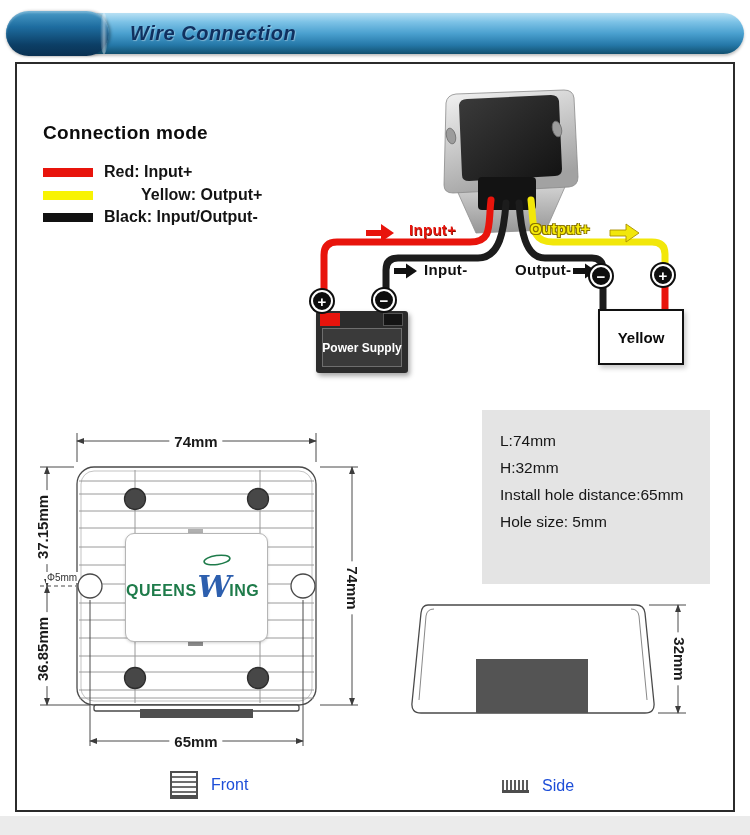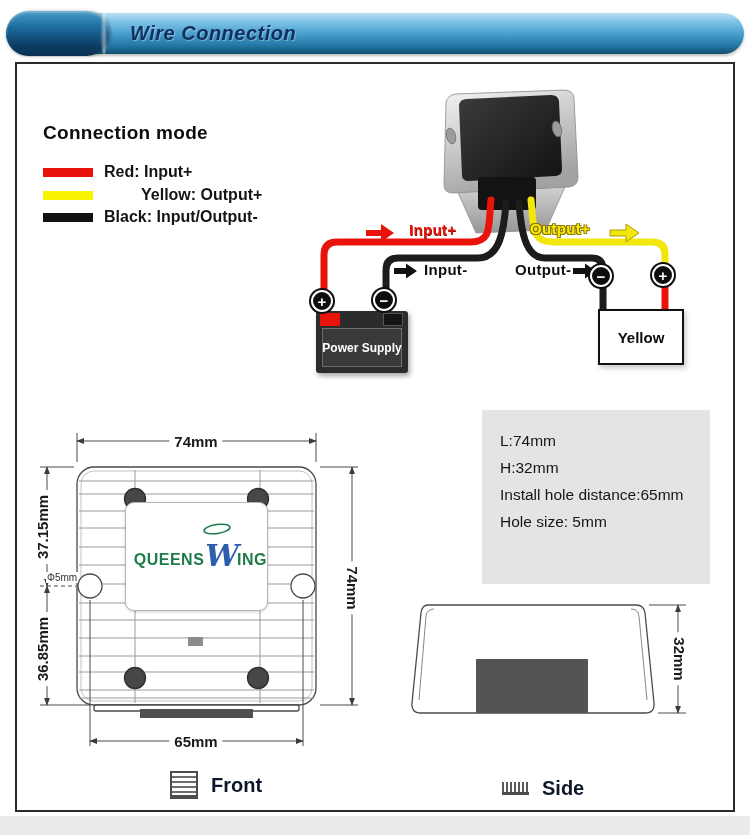--- a/index.html
+++ b/index.html
@@ -65,36 +65,36 @@
   
   .dim-h { transform:translate(-50%,-50%); background:#fff; padding:0 5px; font-size:15px; font-weight:bold; color:#1a1a1a; white-space:nowrap; }
   .dim-v { transform:translate(-50%,-50%) rotate(-90deg); background:#fff; padding:0 5px; font-size:15px; font-weight:bold; color:#1a1a1a; white-space:nowrap; }
   .dim-vr { transform:translate(-50%,-50%) rotate(90deg); background:#fff; padding:0 5px; font-size:15px; font-weight:bold; color:#1a1a1a; white-space:nowrap; }
   .d-top { left:196px; top:441px; } .d-bottom { left:196px; top:741px; }
   .d-left-top { left:42px; top:527px; } .d-left-bot { left:42px; top:649px; }
   .d-right { left:352px; top:588px; } .d-side { left:679px; top:659px; }
   .d-hole { left:46px; top:572px; font-size:10px; color:#333; background:#fff; padding:0 1px; }
 
   
-  .plate { left:125px; top:502px; width:143px; height:109px; background:#fff; border:1px solid #b5b5b5;
-    border-radius:9px; box-shadow:0 1px 3px rgba(0,0,0,.18); display:flex; align-items:center; justify-content:flex-end; }
+  .plate { left:125px; top:533px; width:143px; height:109px; background:#fff; border:1px solid #b5b5b5;
+    border-radius:9px; box-shadow:0 1px 3px rgba(0,0,0,.18); display:flex; align-items:center; justify-content:flex-start; }
   .logo-row { display:flex; align-items:center; position:relative; top:3px; }
   .logo-txt { font-size:16px; font-weight:bold; color:#1e7b4a; letter-spacing:.5px; }
   .logo-w { font-size:30px; font-weight:bold; font-style:italic; font-family:"DejaVu Serif", serif;
     color:#2d5fae; margin:0 -2px 0 1px; position:relative; top:-4px; }
   .logo-swoosh { position:absolute; left:76px; top:20px; width:30px; height:12px; pointer-events:none; }
 
   
   .cap-row { display:flex; align-items:center; gap:13px; }
   .front-cap { left:170px; top:771px; } .side-cap { left:502px; top:777px; }
   .front-icon { width:28px; height:28px; border:2px solid #4d4d4d; border-bottom-width:4px;
     background:repeating-linear-gradient(180deg,#fdfdfd 0 3px,#6d6d6d 3px 5px); }
   .side-icon { width:27px; height:13px; border-bottom:3px solid #4d4d4d;
     background:repeating-linear-gradient(90deg,#5a5a5a 0 2px,#fdfdfd 2px 4px); }
-  .cap-text { font-size:20px; font-weight:bold; color:#0f172a; }
+  .cap-text { font-size:16px; font-weight:normal; color:#1d4ed8; }
 </style>
 </head>
 <body>
 
 <div class="abs pipe"></div>
 <div class="abs pipe-cap"></div>
 <div class="abs pipe-cap-edge"></div>
 <div class="abs pipe-title ov">Wire Connection</div>
 
 <div class="abs frame"></div>

